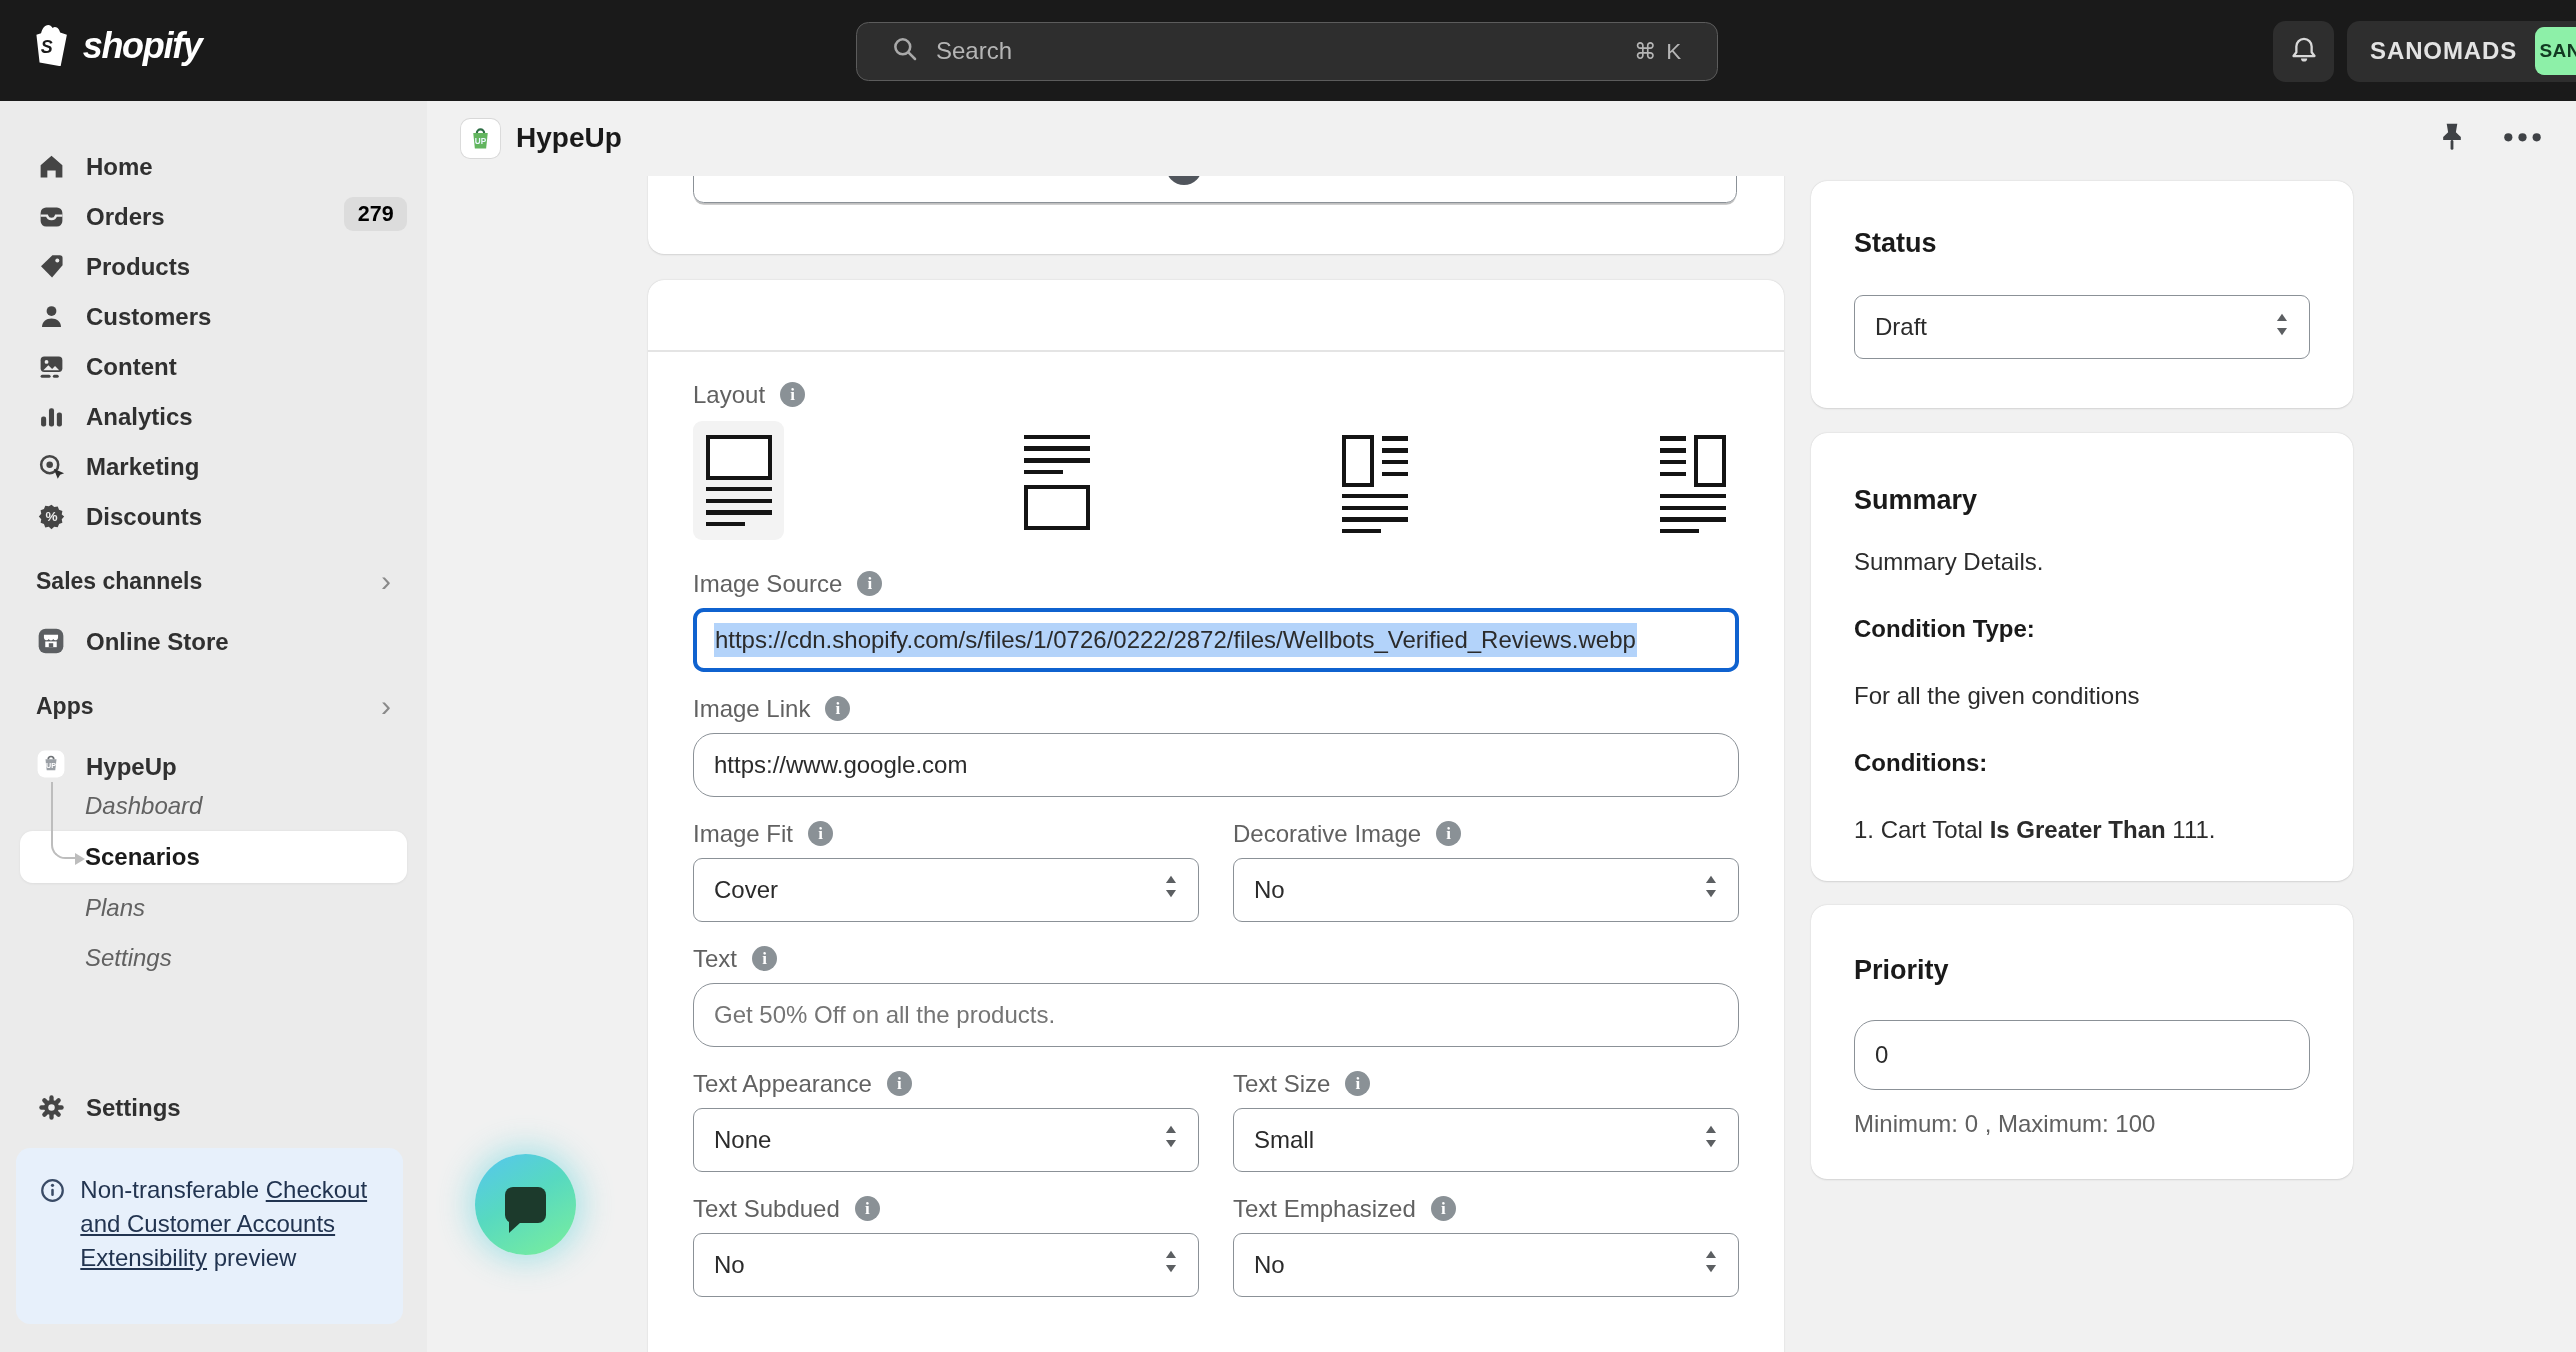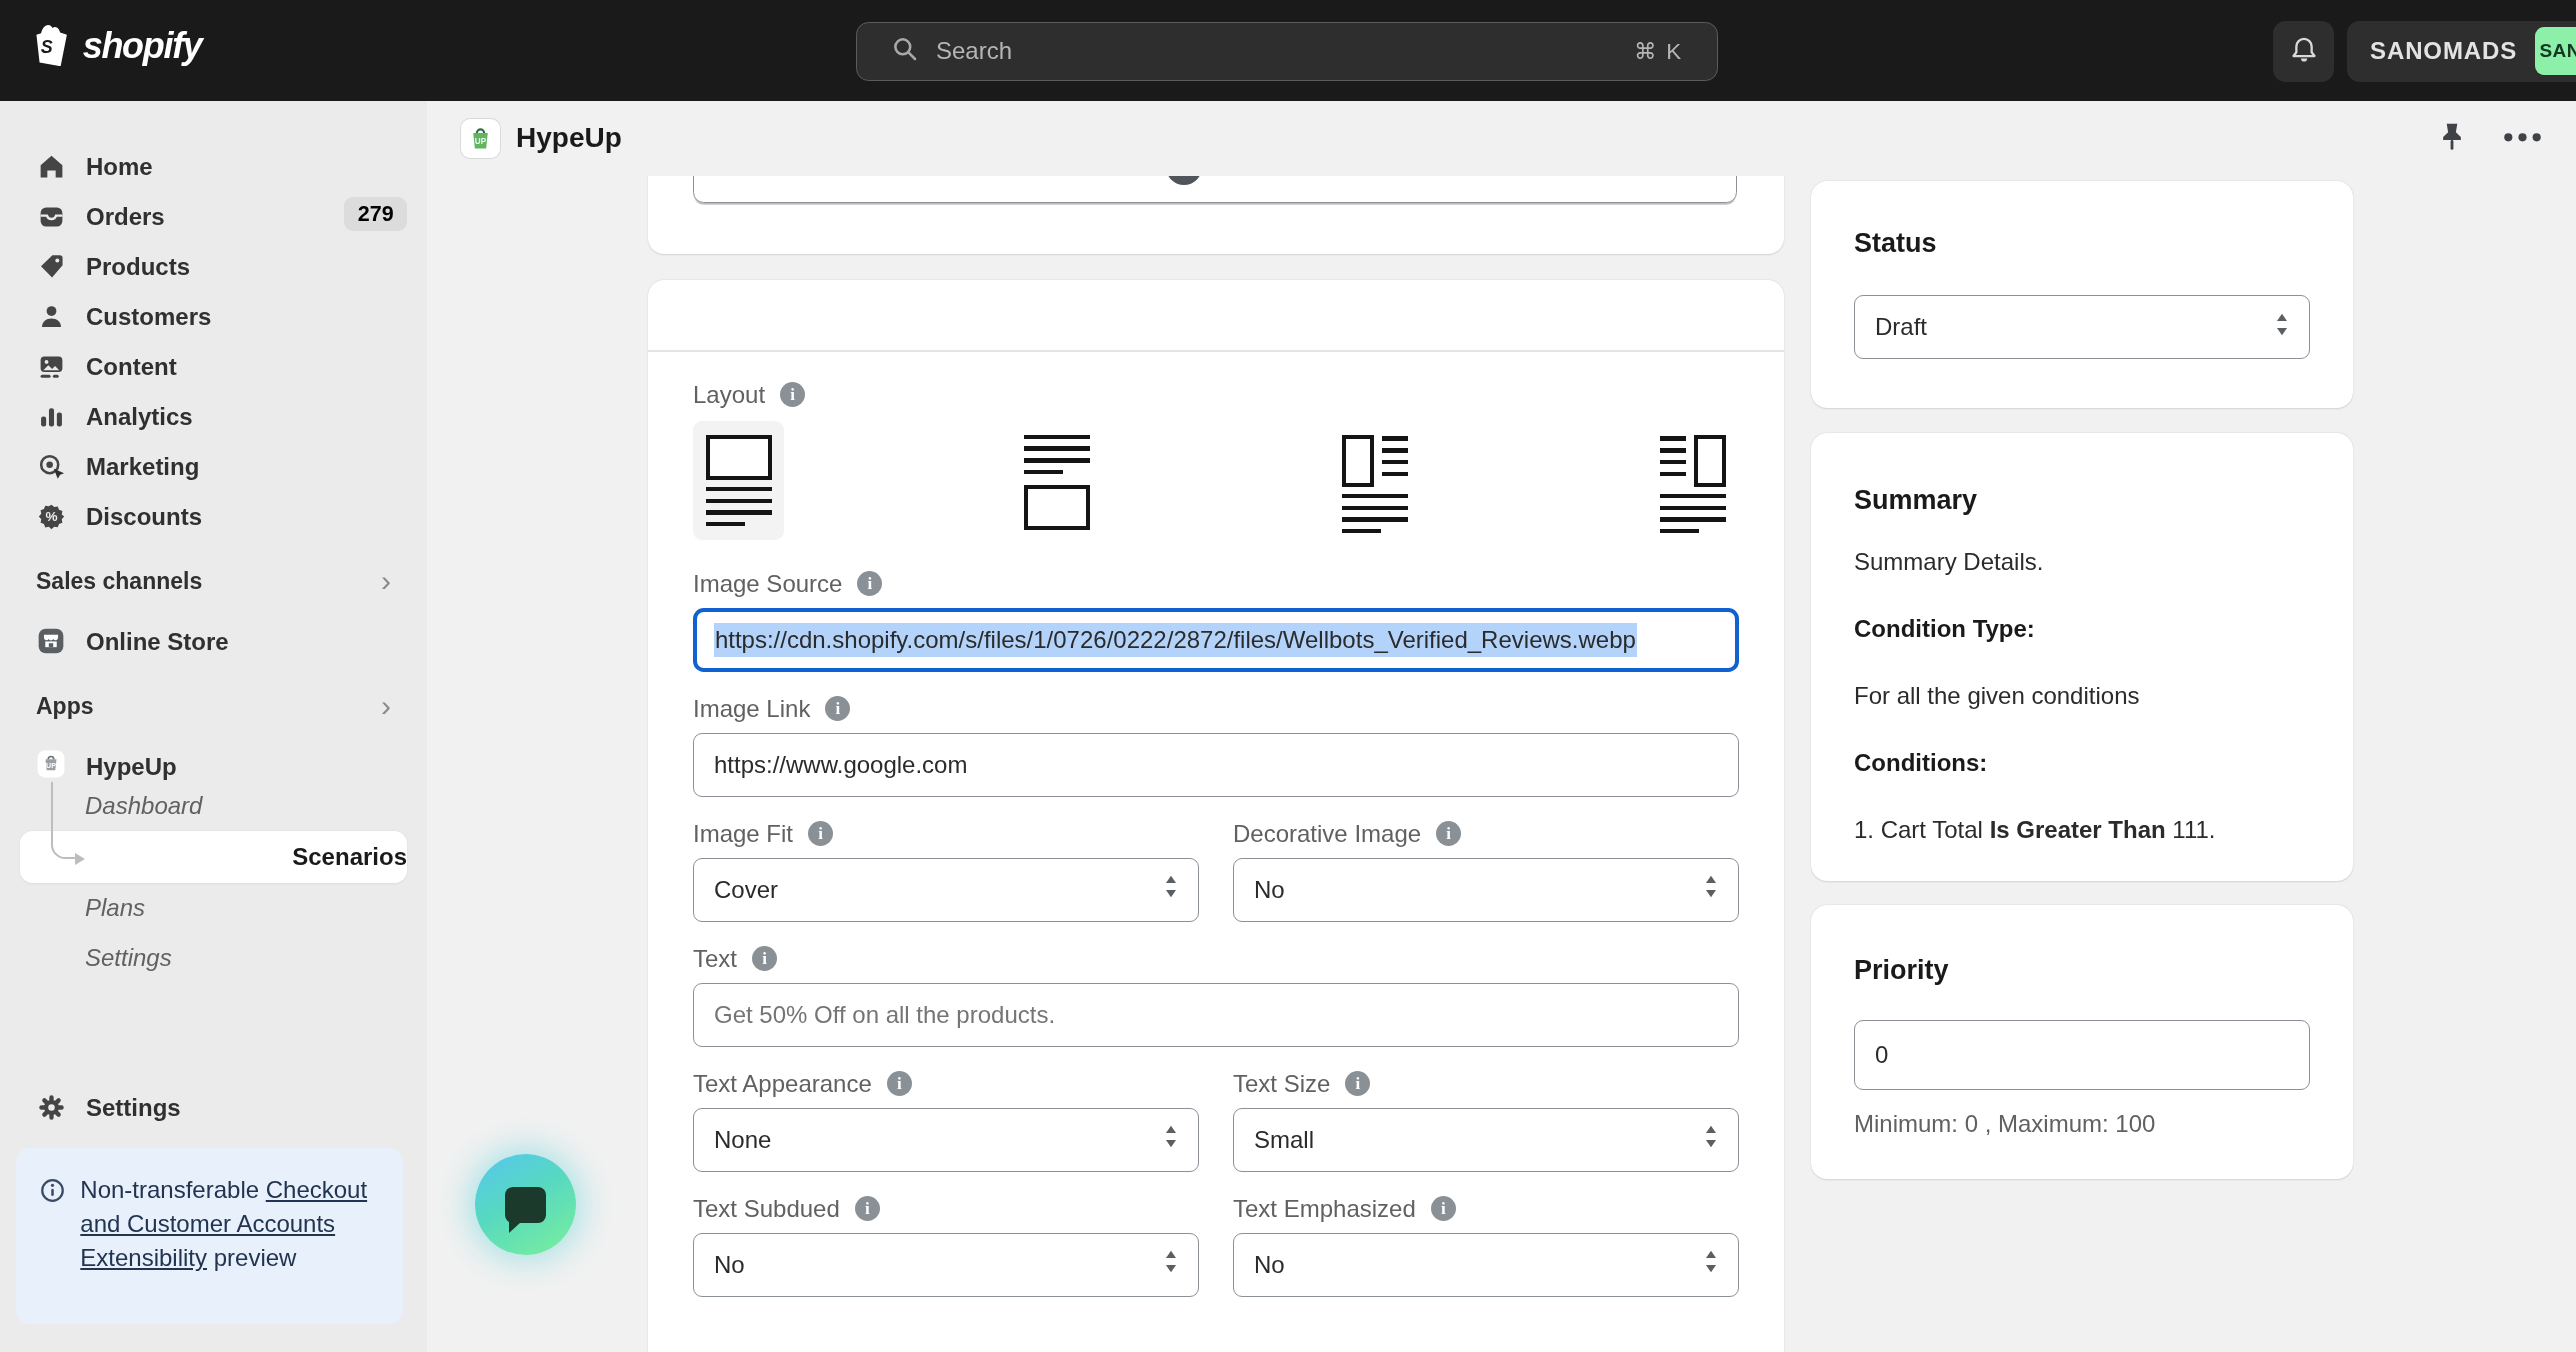--- a/index.html
+++ b/index.html
@@ -30,21 +30,21 @@
     font-size:24px;font-weight:600;color:#303030;}
   .nav-item .ic{width:30px;display:flex;justify-content:center;}
   .badge{margin-left:auto;background:#dcdcdc;border-radius:9px;padding:4.5px 13.4px;font-size:21.5px;
     font-weight:600;color:#000000;}
   .nav-head{height:50px;display:flex;align-items:center;justify-content:space-between;
     padding:0 36px;font-size:23px;font-weight:700;color:#303030;margin-top:25px;}
   .chev{color:#8a8a8a;font-size:30px;font-weight:400;line-height:1;}
   .sub-item{height:50px;display:flex;align-items:center;padding-left:85px;font-size:24px;color:#616161;font-style:italic;}
   .active-pill{margin:0 20px;height:52px;background:#fff;border-radius:12.5px;display:flex;
     align-items:center;padding-left:65px;font-weight:700;color:#1a1a1a;font-size:24px;
-    box-shadow:0 0.9px 2.7px rgba(0,0,0,.06);justify-content:flex-end;}
+    box-shadow:0 0.9px 2.7px rgba(0,0,0,.06);}
   .connector{position:absolute;left:51px;top:681px;width:22.4px;height:75px;
     border-left:2.7px solid #bdbdbd;border-bottom:2.7px solid #bdbdbd;border-bottom-left-radius:14.3px;}
   .connector:after{content:"";position:absolute;right:-10px;bottom:-8px;border-left:10px solid #bdbdbd;
     border-top:6.3px solid transparent;border-bottom:6.3px solid transparent;}
   .side-bottom{position:absolute;left:0;right:0;top:971px;}
   .notice{position:absolute;left:16px;right:24px;top:1047px;height:176px;background:#e7f0fb;
     border-radius:14.3px;padding:25px 23px;box-sizing:border-box;display:flex;gap:14.3px;}
   .n-text{font-size:24px;line-height:1.42;color:#223450;}
   .n-text a{color:#223450;text-decoration:underline;}
 
@@ -70,21 +70,21 @@
 
   .card2{left:221px;top:104px;width:1136px;height:1433px;padding:41px 45px;}
   .cs-title{font-size:30px;font-weight:700;color:#1a1a1a;display:flex;align-items:center;gap:14.3px;}
   .divider{height:1.8px;background:#e4e4e4;margin:29px -45px 0;}
   .info{width:25px;height:25px;border-radius:50%;background:#8a9196;color:#fff;display:inline-flex;
     align-items:center;justify-content:center;font-size:17px;font-weight:700;flex:none;
     font-family:"Liberation Serif","DejaVu Serif",serif;}
   .info:after{content:"i";}
   .label{font-size:24px;color:#616161;display:flex;align-items:center;gap:15px;margin-top:23px;}
   .field .label{margin-top:0;}
-  .tinput{margin-top:10px;height:64px;border:1.8px solid #8b9197;border-radius:9px;display:flex;
+  .tinput{margin-top:10px;height:64px;border:1.8px solid #8b9197;border-radius:21px;display:flex;
     align-items:center;padding:12px 20px;font-size:24px;color:#2b2b2b;background:#fff;
     box-sizing:border-box;white-space:nowrap;overflow:hidden;width:100%;
     font-family:"Liberation Sans","DejaVu Sans",sans-serif;}
   input.tinput{outline:none;}
   .tinput.focus{border:4.5px solid #0f62cf;border-radius:10.7px;padding:0 17px;}
   .sel-hl{background:#b3d3fa;padding:2.7px 0.9px;}
   .tinput.ghost{color:#6d7175;}
   .row2{display:flex;gap:34px;margin-top:23px;}
   .row2 .field{flex:1;min-width:0;}
   .select{margin-top:10px;height:64px;border:1.8px solid #8b9197;border-radius:9px;display:flex;

